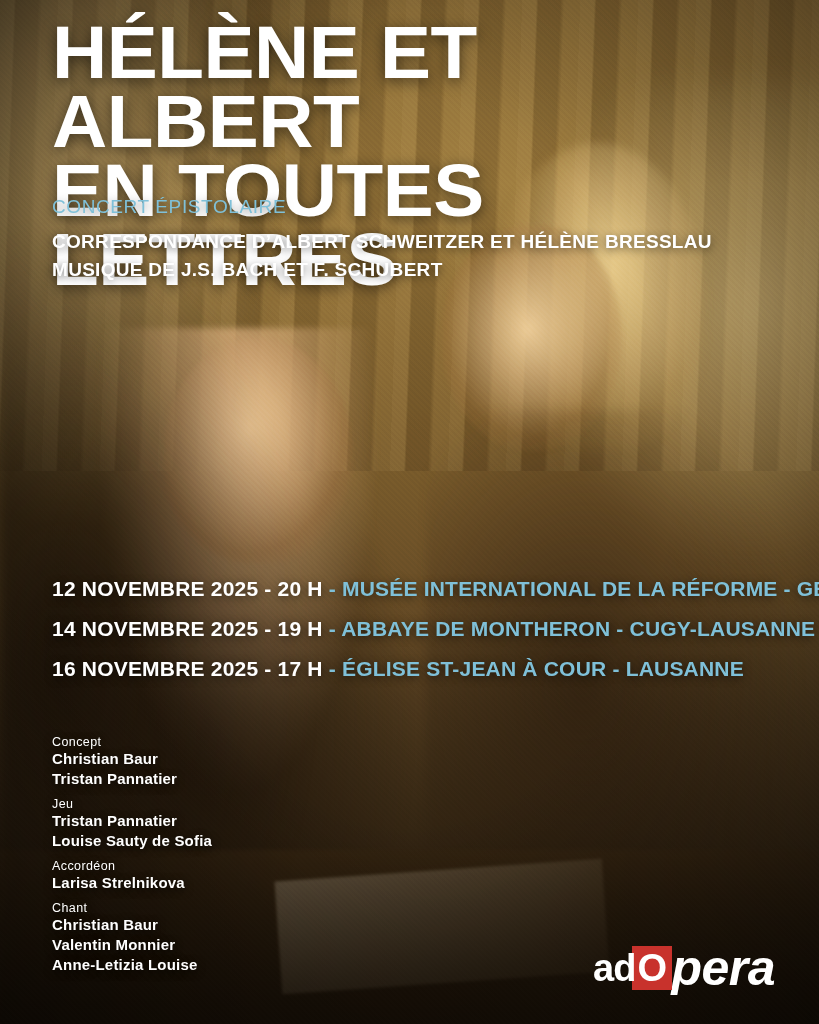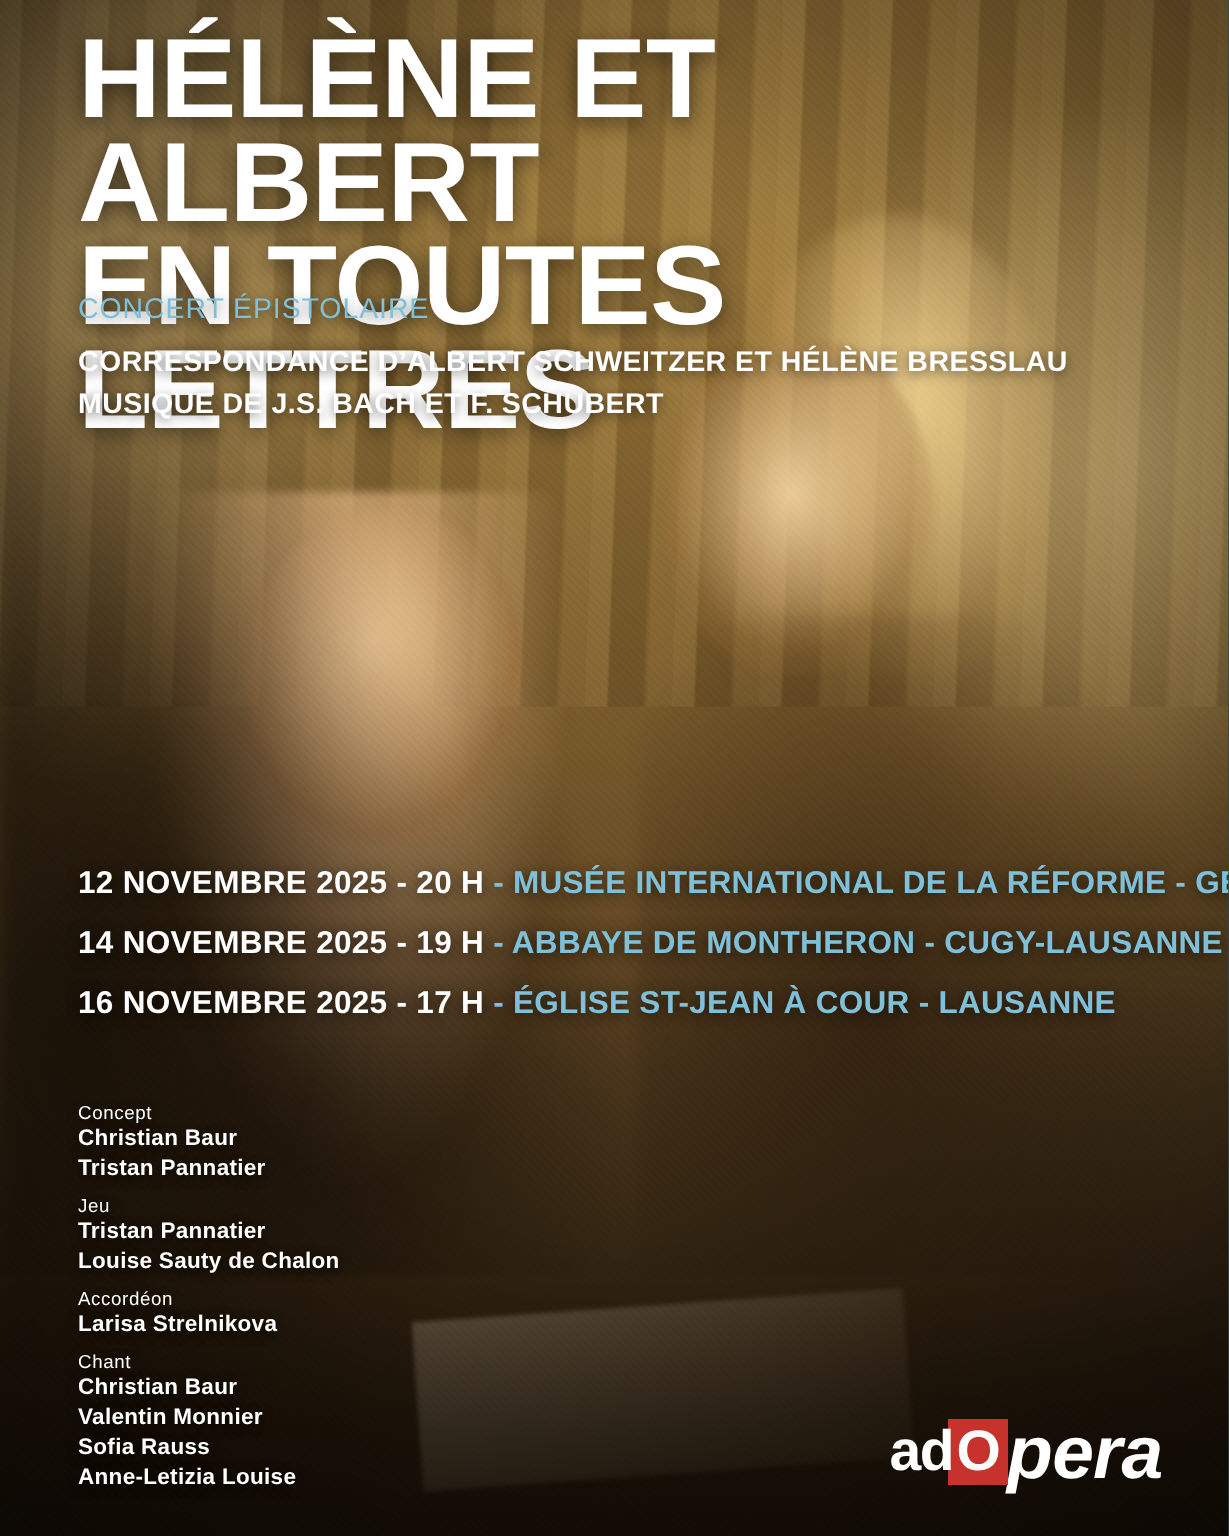--- a/index.html
+++ b/index.html
@@ -241,29 +241,28 @@
       </div>
     </div>
 
     <div class="cast">
       <div class="cast-role">Concept</div>
       <div class="cast-name">Christian Baur</div>
       <div class="cast-name">Tristan Pannatier</div>
 
       <div class="cast-role">Jeu</div>
       <div class="cast-name">Tristan Pannatier</div>
-      <div class="cast-name">Louise Sauty de Chalon</div>
+      <div class="cast-name">Louise Sauty de Sofia</div>
 
       <div class="cast-role">Accordéon</div>
       <div class="cast-name">Larisa Strelnikova</div>
 
       <div class="cast-role">Chant</div>
       <div class="cast-name">Christian Baur</div>
       <div class="cast-name">Valentin Monnier</div>
-      <div class="cast-name">Sofia Rauss</div>
       <div class="cast-name">Anne-Letizia Louise</div>
     </div>
 
 
     <div class="logo">
       <div class="logo-box">
         <span class="logo-ad">ad</span>
         <span class="logo-o">
           <span>O</span>
         </span>

